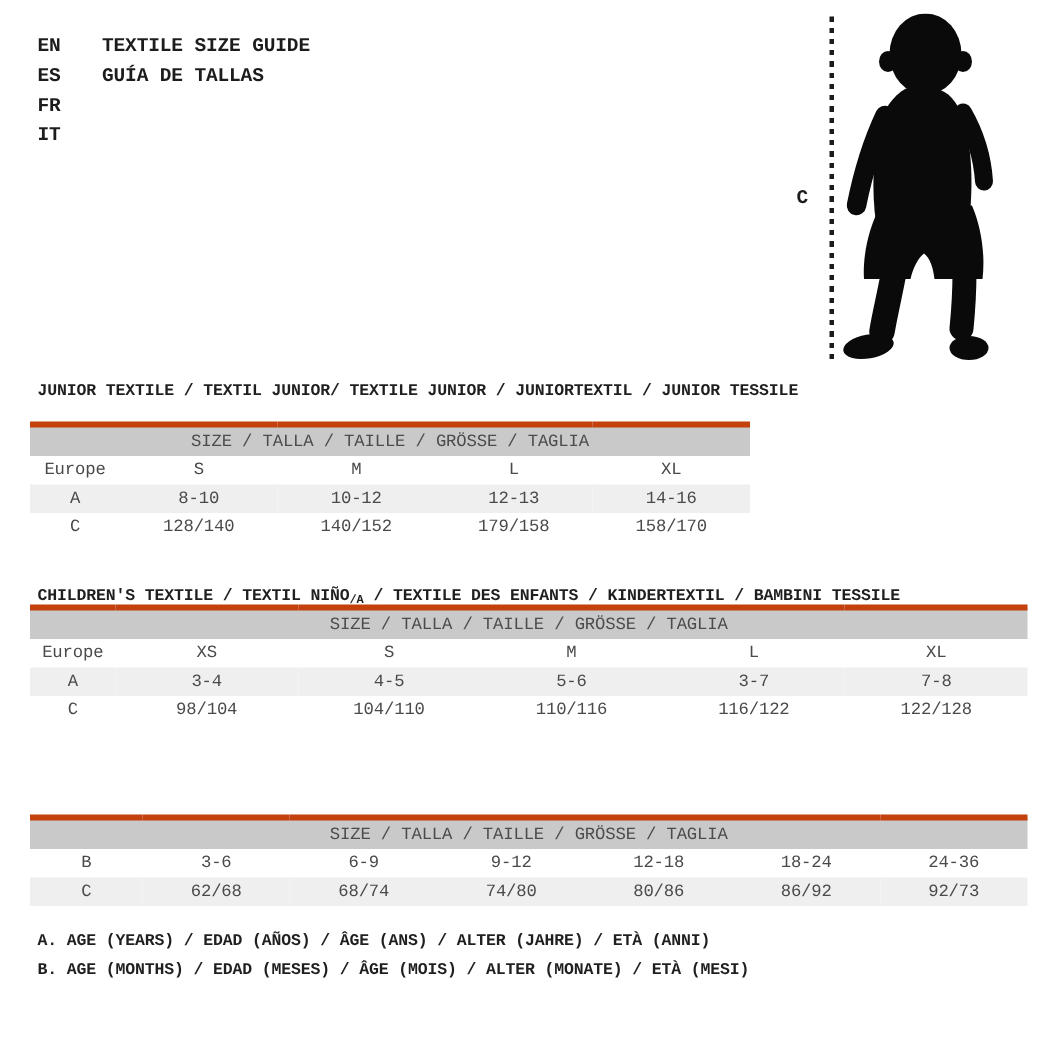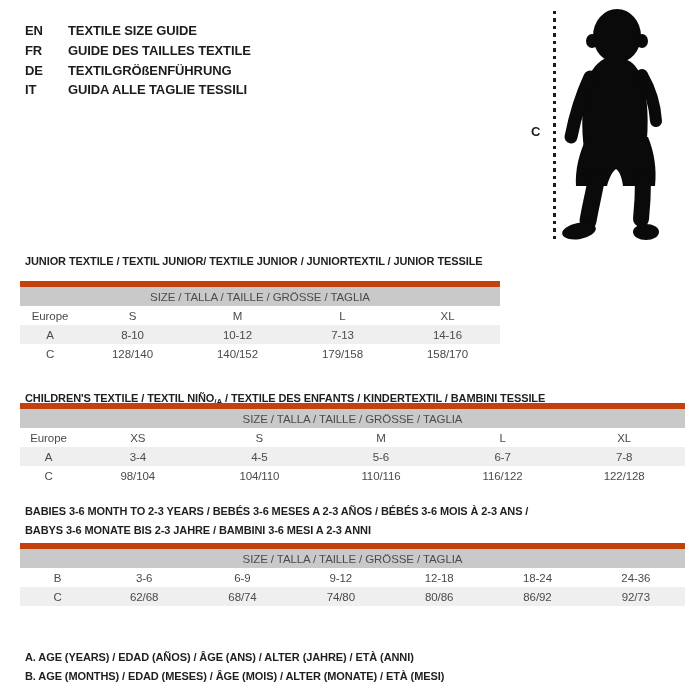--- a/index.html
+++ b/index.html
@@ -3,21 +3,21 @@
 <meta charset="utf-8">
 <style>
   html, body {
     margin: 0; padding: 0;
     width: 700px; height: 700px;
     background: #ffffff;
     font-family: "Liberation Sans", sans-serif;
     overflow: hidden;
   }
   .abs { position: absolute; }
-  .page { position: relative; width: 700px; height: 616px; }
+  .page { position: relative; width: 700px; height: 616px; font-family: Liberation Mono, monospace; }
 
   
   .lang-list { left: 25px; top: 21px; }
   .lang-row { display: flex; font-weight: bold; font-size: 13px;
               line-height: 19.8px; color: #1c1c1c; letter-spacing: -0.1px; }
   .lang-code { width: 43px; }
 
   
   .dash-line {
     left: 553px; top: 11px; width: 3px; height: 231px;
@@ -26,54 +26,52 @@
   .measure-label { left: 531px; top: 124px; font-weight: bold; font-size: 13px; color: #1c1c1c; }
   .silhouette { left: 562px; top: 9px; }
 
   
   .tbl-title { margin: 0; font-size: 11px; font-weight: bold; color: #1f1f1f;
                letter-spacing: -0.1px; line-height: 19px; white-space: nowrap; }
   .subsc { font-size: 8px; vertical-align: -2px; }
 
   table.size-table {
     border-collapse: collapse; table-layout: fixed;
-    border-top: 6px solid #c2410c;
+    border-top: 4px solid #c2410c;
     font-size: 11.5px; color: #4a4a4a;
   }
   table.size-table td { height: 19px; padding: 0; text-align: center; letter-spacing: -0.1px; }
   td.hdr-cell { background: #c9c9c9; text-align: left; padding-left: 5px; color: #4c4c4c; }
   td.lbl { text-align: left; padding-left: 5px; }
   tr.alt td { background: #efefef; }
 
   
-  .notes { left: 25px; top: 648px; }
+  .notes { left: 25px; top: 619px; }
   .note { font-weight: bold; font-size: 11px; color: #1f1f1f;
           line-height: 19.3px; letter-spacing: -0.1px; white-space: nowrap; }
 </style>
 </head>
 <body>
 
 <div class="page">
 
   <div class="abs lang-list">
     <div class="lang-row">
       <span class="lang-code">EN</span>
       <span>TEXTILE SIZE GUIDE</span>
     </div>
     <div class="lang-row">
+      <span class="lang-code">ES</span>
+      <span>GUÍA DE TALLAS</span>
+    </div>
+    <div class="lang-row">
       <span class="lang-code">FR</span>
-      <span>GUIDE DES TAILLES TEXTILE</span>
-    </div>
-    <div class="lang-row">
-      <span class="lang-code">DE</span>
-      <span>TEXTILGRÖßENFÜHRUNG</span>
     </div>
     <div class="lang-row">
       <span class="lang-code">IT</span>
-      <span>GUIDA ALLE TAGLIE TESSILI</span>
     </div>
   </div>
 
   <div class="abs measure-label">C</div>
   <div class="abs dash-line"></div>
   <svg class="abs silhouette" width="104" height="234" viewBox="0 0 104 234">
     <g fill="#0a0a0a" stroke="none">
 
       <ellipse cx="55" cy="27" rx="24" ry="27"></ellipse>
       <ellipse cx="30" cy="32" rx="6" ry="7"></ellipse>
@@ -111,21 +109,21 @@
       <td class="lbl">Europe</td>
       <td>S</td>
       <td>M</td>
       <td>L</td>
       <td>XL</td>
     </tr>
     <tr class="alt">
       <td class="lbl">A</td>
       <td>8-10</td>
       <td>10-12</td>
-      <td>7-13</td>
+      <td>12-13</td>
       <td>14-16</td>
     </tr>
     <tr>
       <td class="lbl">C</td>
       <td>128/140</td>
       <td>140/152</td>
       <td>179/158</td>
       <td>158/170</td>
     </tr>
   </tbody>
@@ -151,38 +149,34 @@
       <td>S</td>
       <td>M</td>
       <td>L</td>
       <td>XL</td>
     </tr>
     <tr class="alt">
       <td class="lbl">A</td>
       <td>3-4</td>
       <td>4-5</td>
       <td>5-6</td>
-      <td>6-7</td>
+      <td>3-7</td>
       <td>7-8</td>
     </tr>
     <tr>
       <td class="lbl">C</td>
       <td>98/104</td>
       <td>104/110</td>
       <td>110/116</td>
       <td>116/122</td>
       <td>122/128</td>
     </tr>
   </tbody>
     </table>
 
-  <div class="abs" style="left:25px; top:502px">
-    <h2 class="tbl-title">BABIES 3-6 MONTH TO 2-3 YEARS / BEBÉS 3-6 MESES A 2-3 AÑOS / BÉBÉS 3-6 MOIS À 2-3 ANS /</h2>
-    <h2 class="tbl-title">BABYS 3-6 MONATE BIS 2-3 JAHRE / BAMBINI 3-6 MESI A 2-3 ANNI</h2>
-  </div>
   <table class="abs size-table" style="left:20px; top:543px; width:665px">
     <colgroup>
         <col style="width:75px">
         <col>
         <col>
         <col>
         <col>
         <col>
         <col>
       </colgroup>

